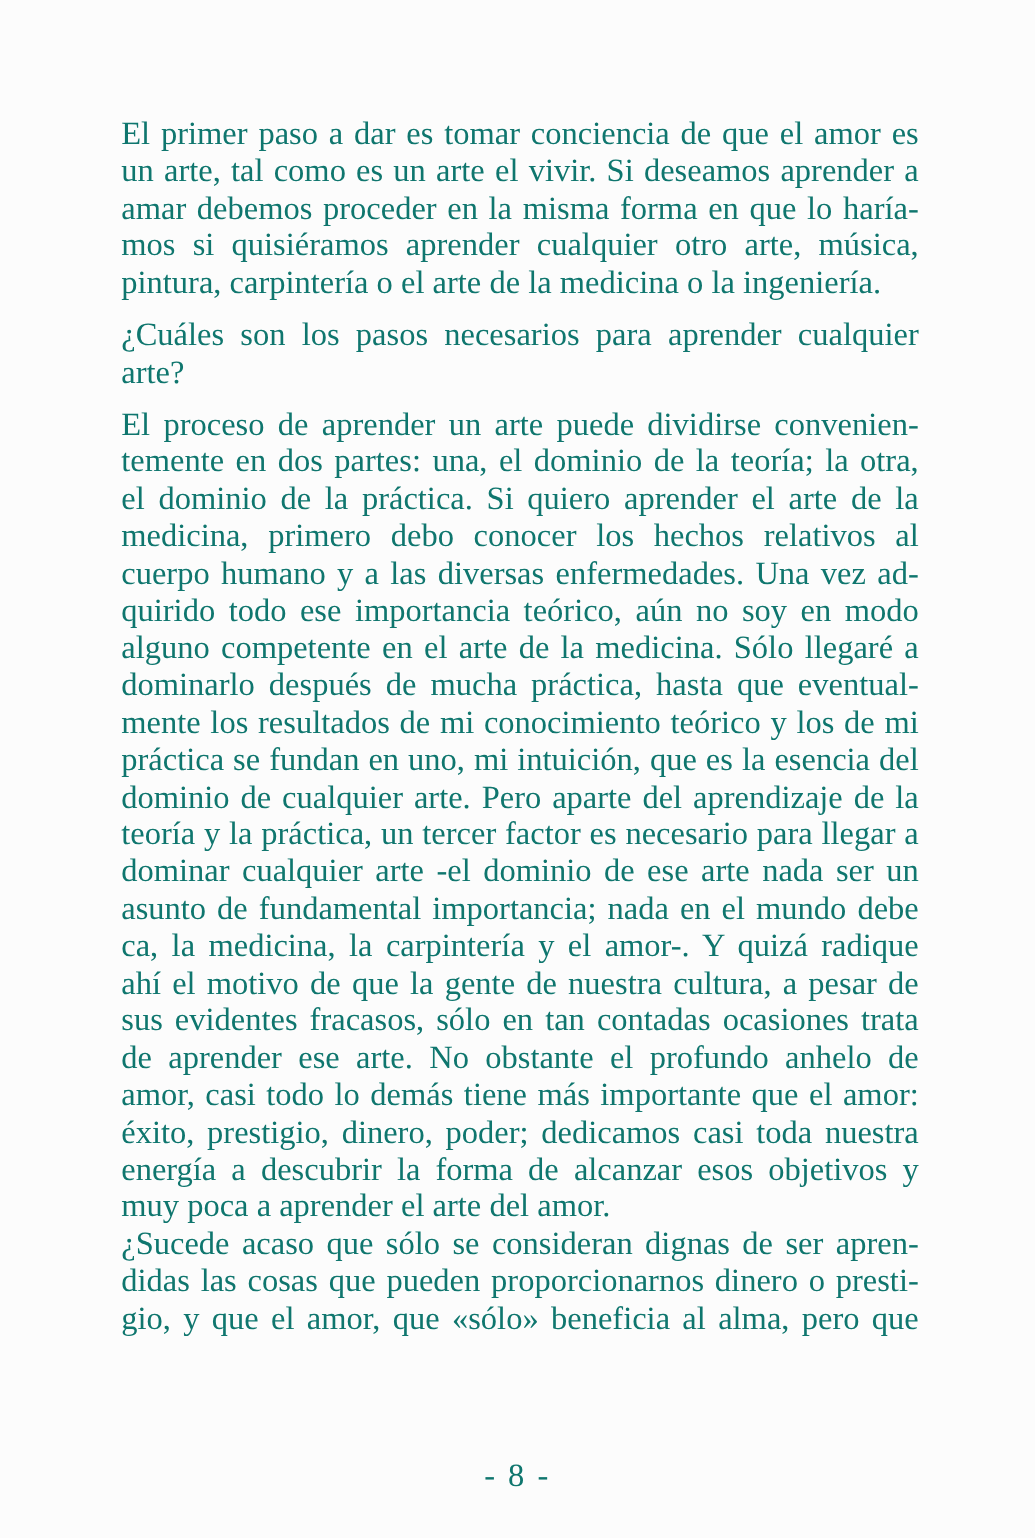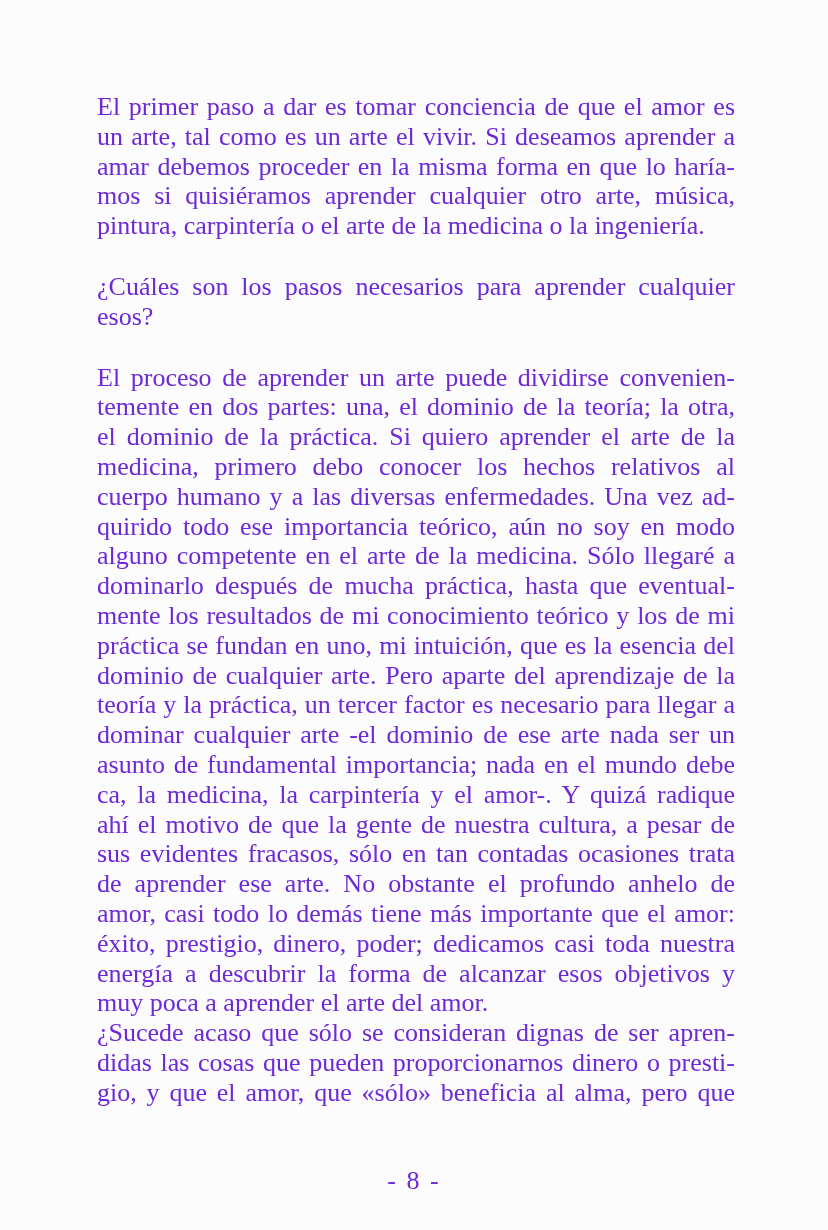--- a/index.html
+++ b/index.html
@@ -8,33 +8,33 @@
     padding: 0;
     background: #fcfcfc;
   }
   .page {
     position: relative;
     width: 828px;
     height: 1230px;
     background: #fcfcfc;
     overflow: hidden;
     font-family: "Liberation Serif", "DejaVu Serif", serif;
-    color: #6d28d9;
+    color: #0f766e;
   }
   .text-block {
     position: absolute;
     left: 97px;
     top: 92px;
     width: 638px;
   }
   .para {
     margin: 0;
   }
   .para.gap {
-    margin-top: 31px;
+    margin-top: 12px;
   }
   .line {
     font-size: 26px;
     line-height: 29.8px;
     text-align: justify;
     text-align-last: justify;
     -moz-text-align-last: justify;
   }
   .line.short {
     text-align-last: left;
@@ -58,21 +58,21 @@
   <div class="text-block">
       <div class="para">
         <div class="line">El primer paso a dar es tomar conciencia de que el amor es</div>
         <div class="line">un arte, tal como es un arte el vivir. Si deseamos aprender a</div>
         <div class="line">amar debemos proceder en la misma forma en que lo haría-</div>
         <div class="line">mos si quisiéramos aprender cualquier otro arte, música,</div>
         <div class="line short">pintura, carpintería o el arte de la medicina o la ingeniería.</div>
       </div>
       <div class="para gap">
         <div class="line">¿Cuáles son los pasos necesarios para aprender cualquier</div>
-        <div class="line short">esos?</div>
+        <div class="line short">arte?</div>
       </div>
       <div class="para gap">
         <div class="line">El proceso de aprender un arte puede dividirse convenien-</div>
         <div class="line">temente en dos partes: una, el dominio de la teoría; la otra,</div>
         <div class="line">el dominio de la práctica. Si quiero aprender el arte de la</div>
         <div class="line">medicina, primero debo conocer los hechos relativos al</div>
         <div class="line">cuerpo humano y a las diversas enfermedades. Una vez ad-</div>
         <div class="line">quirido todo ese importancia teórico, aún no soy en modo</div>
         <div class="line">alguno competente en el arte de la medicina. Sólo llegaré a</div>
         <div class="line">dominarlo después de mucha práctica, hasta que eventual-</div>

